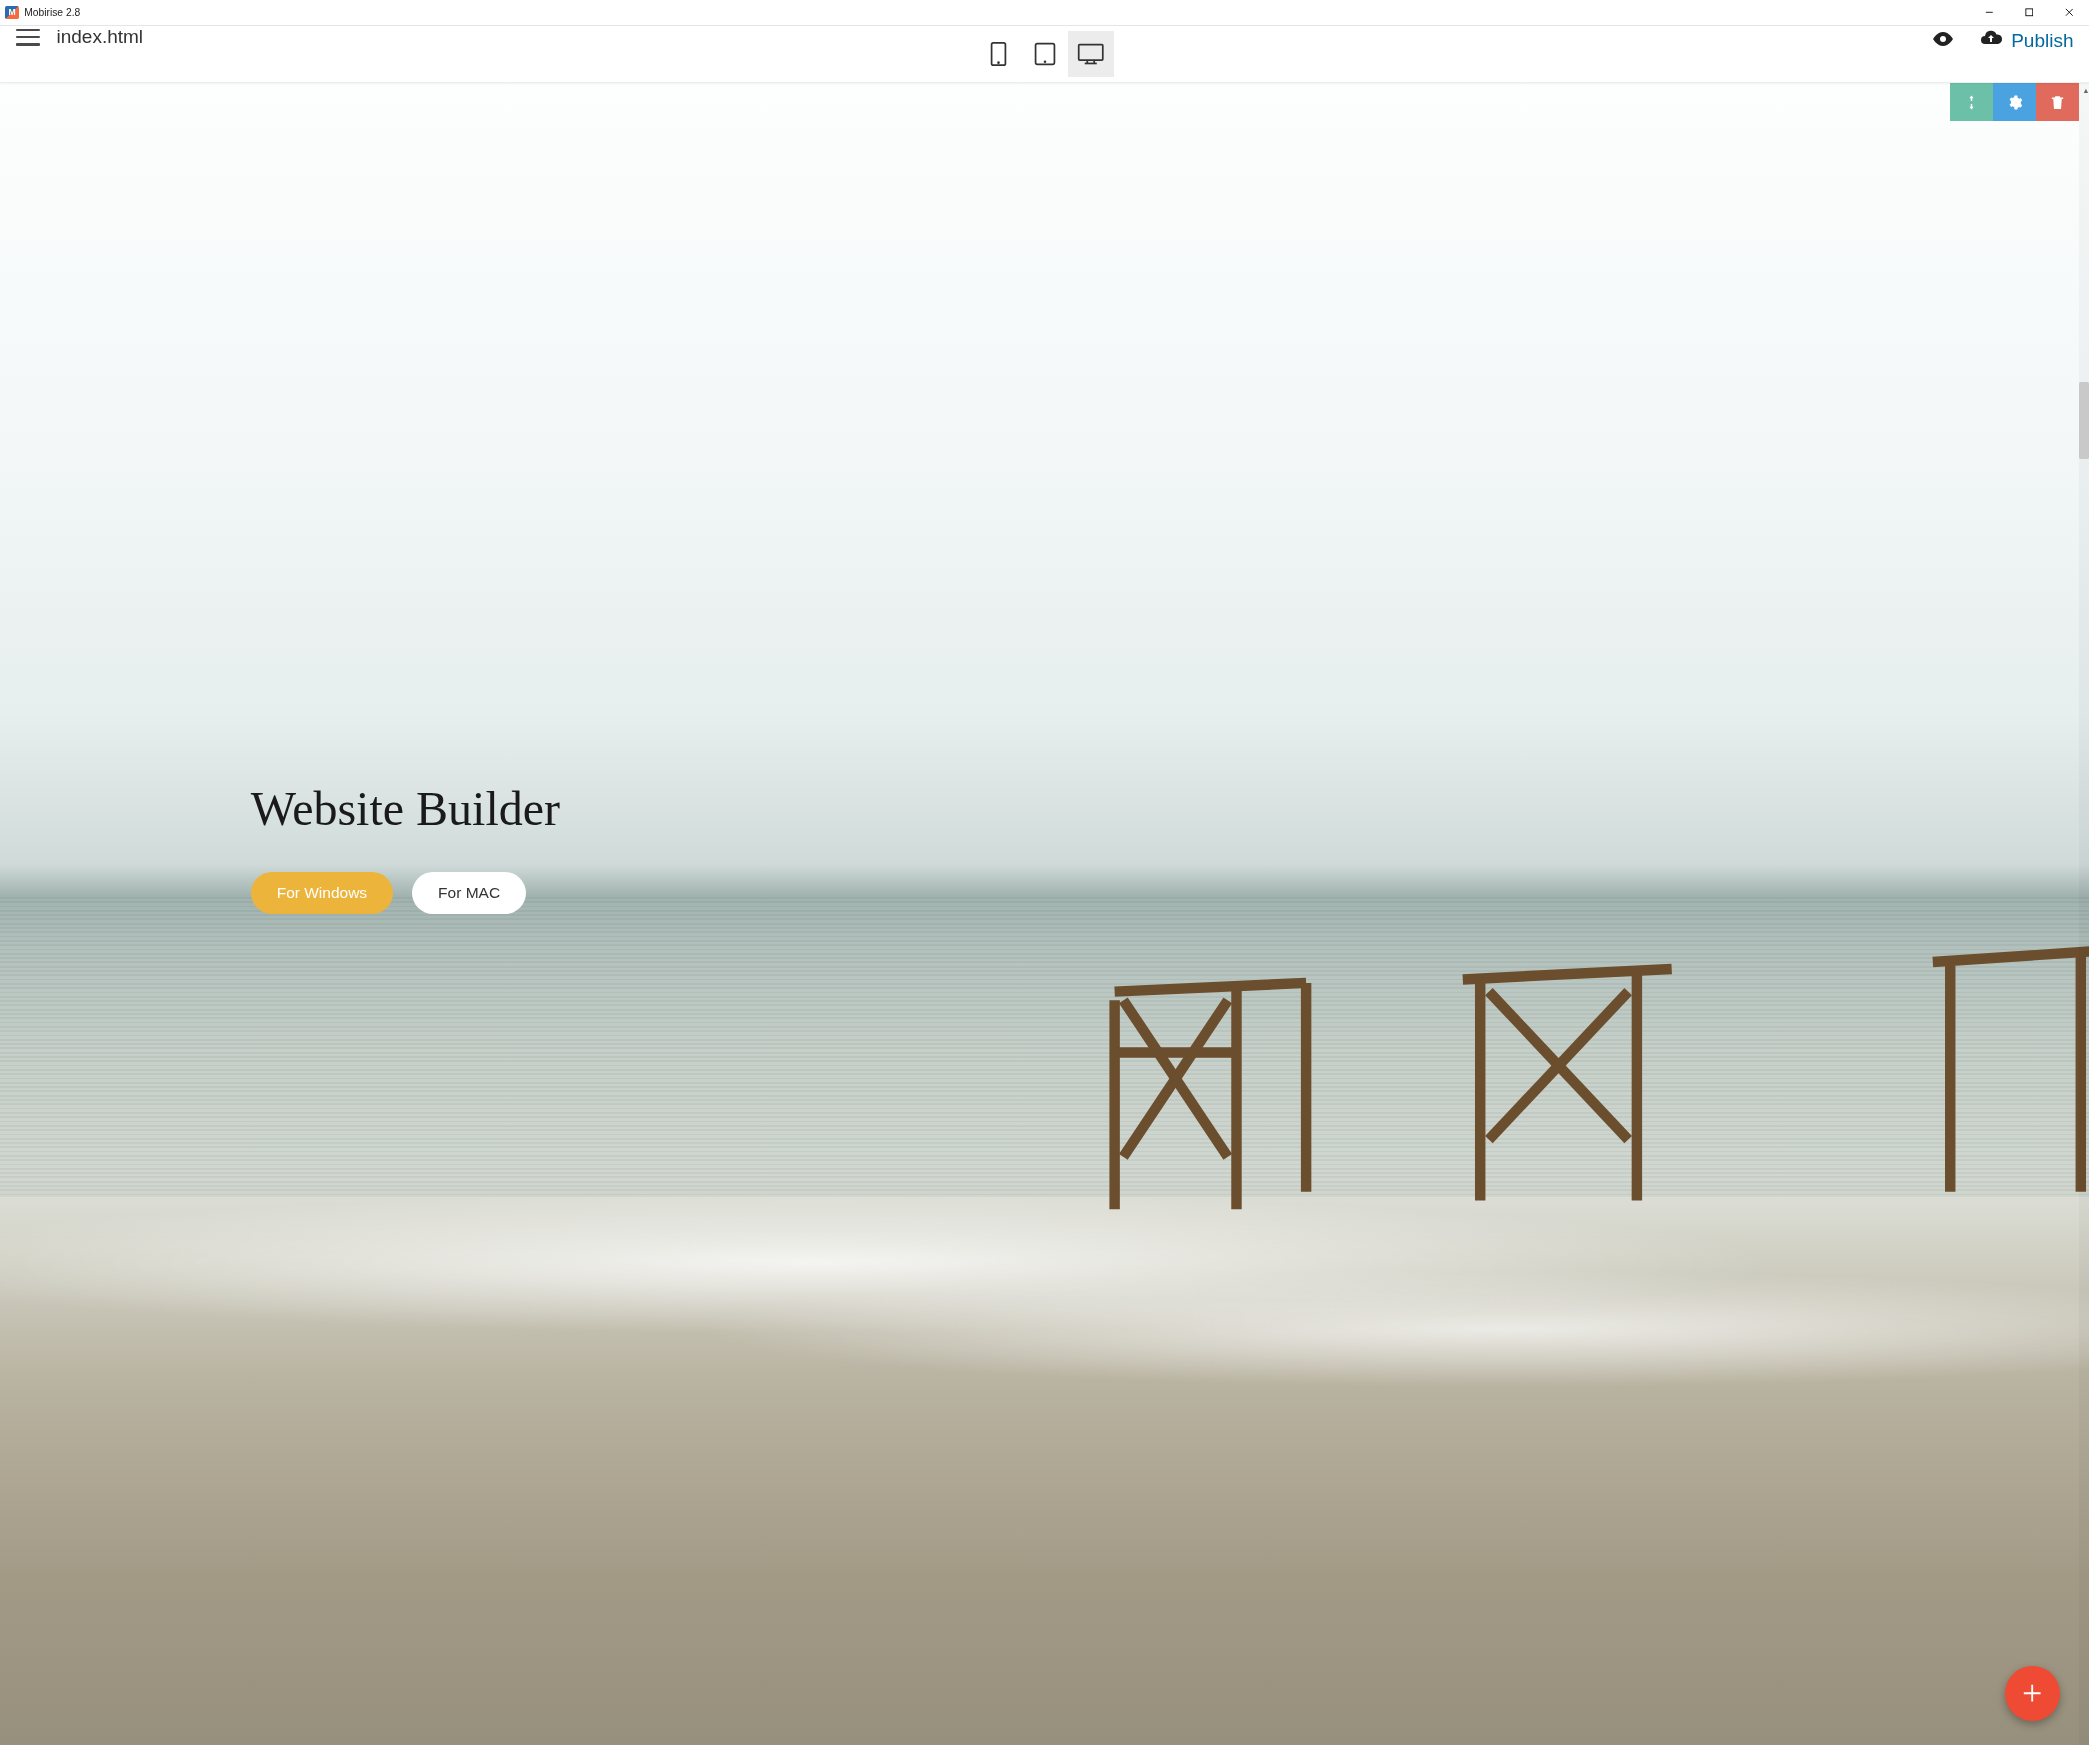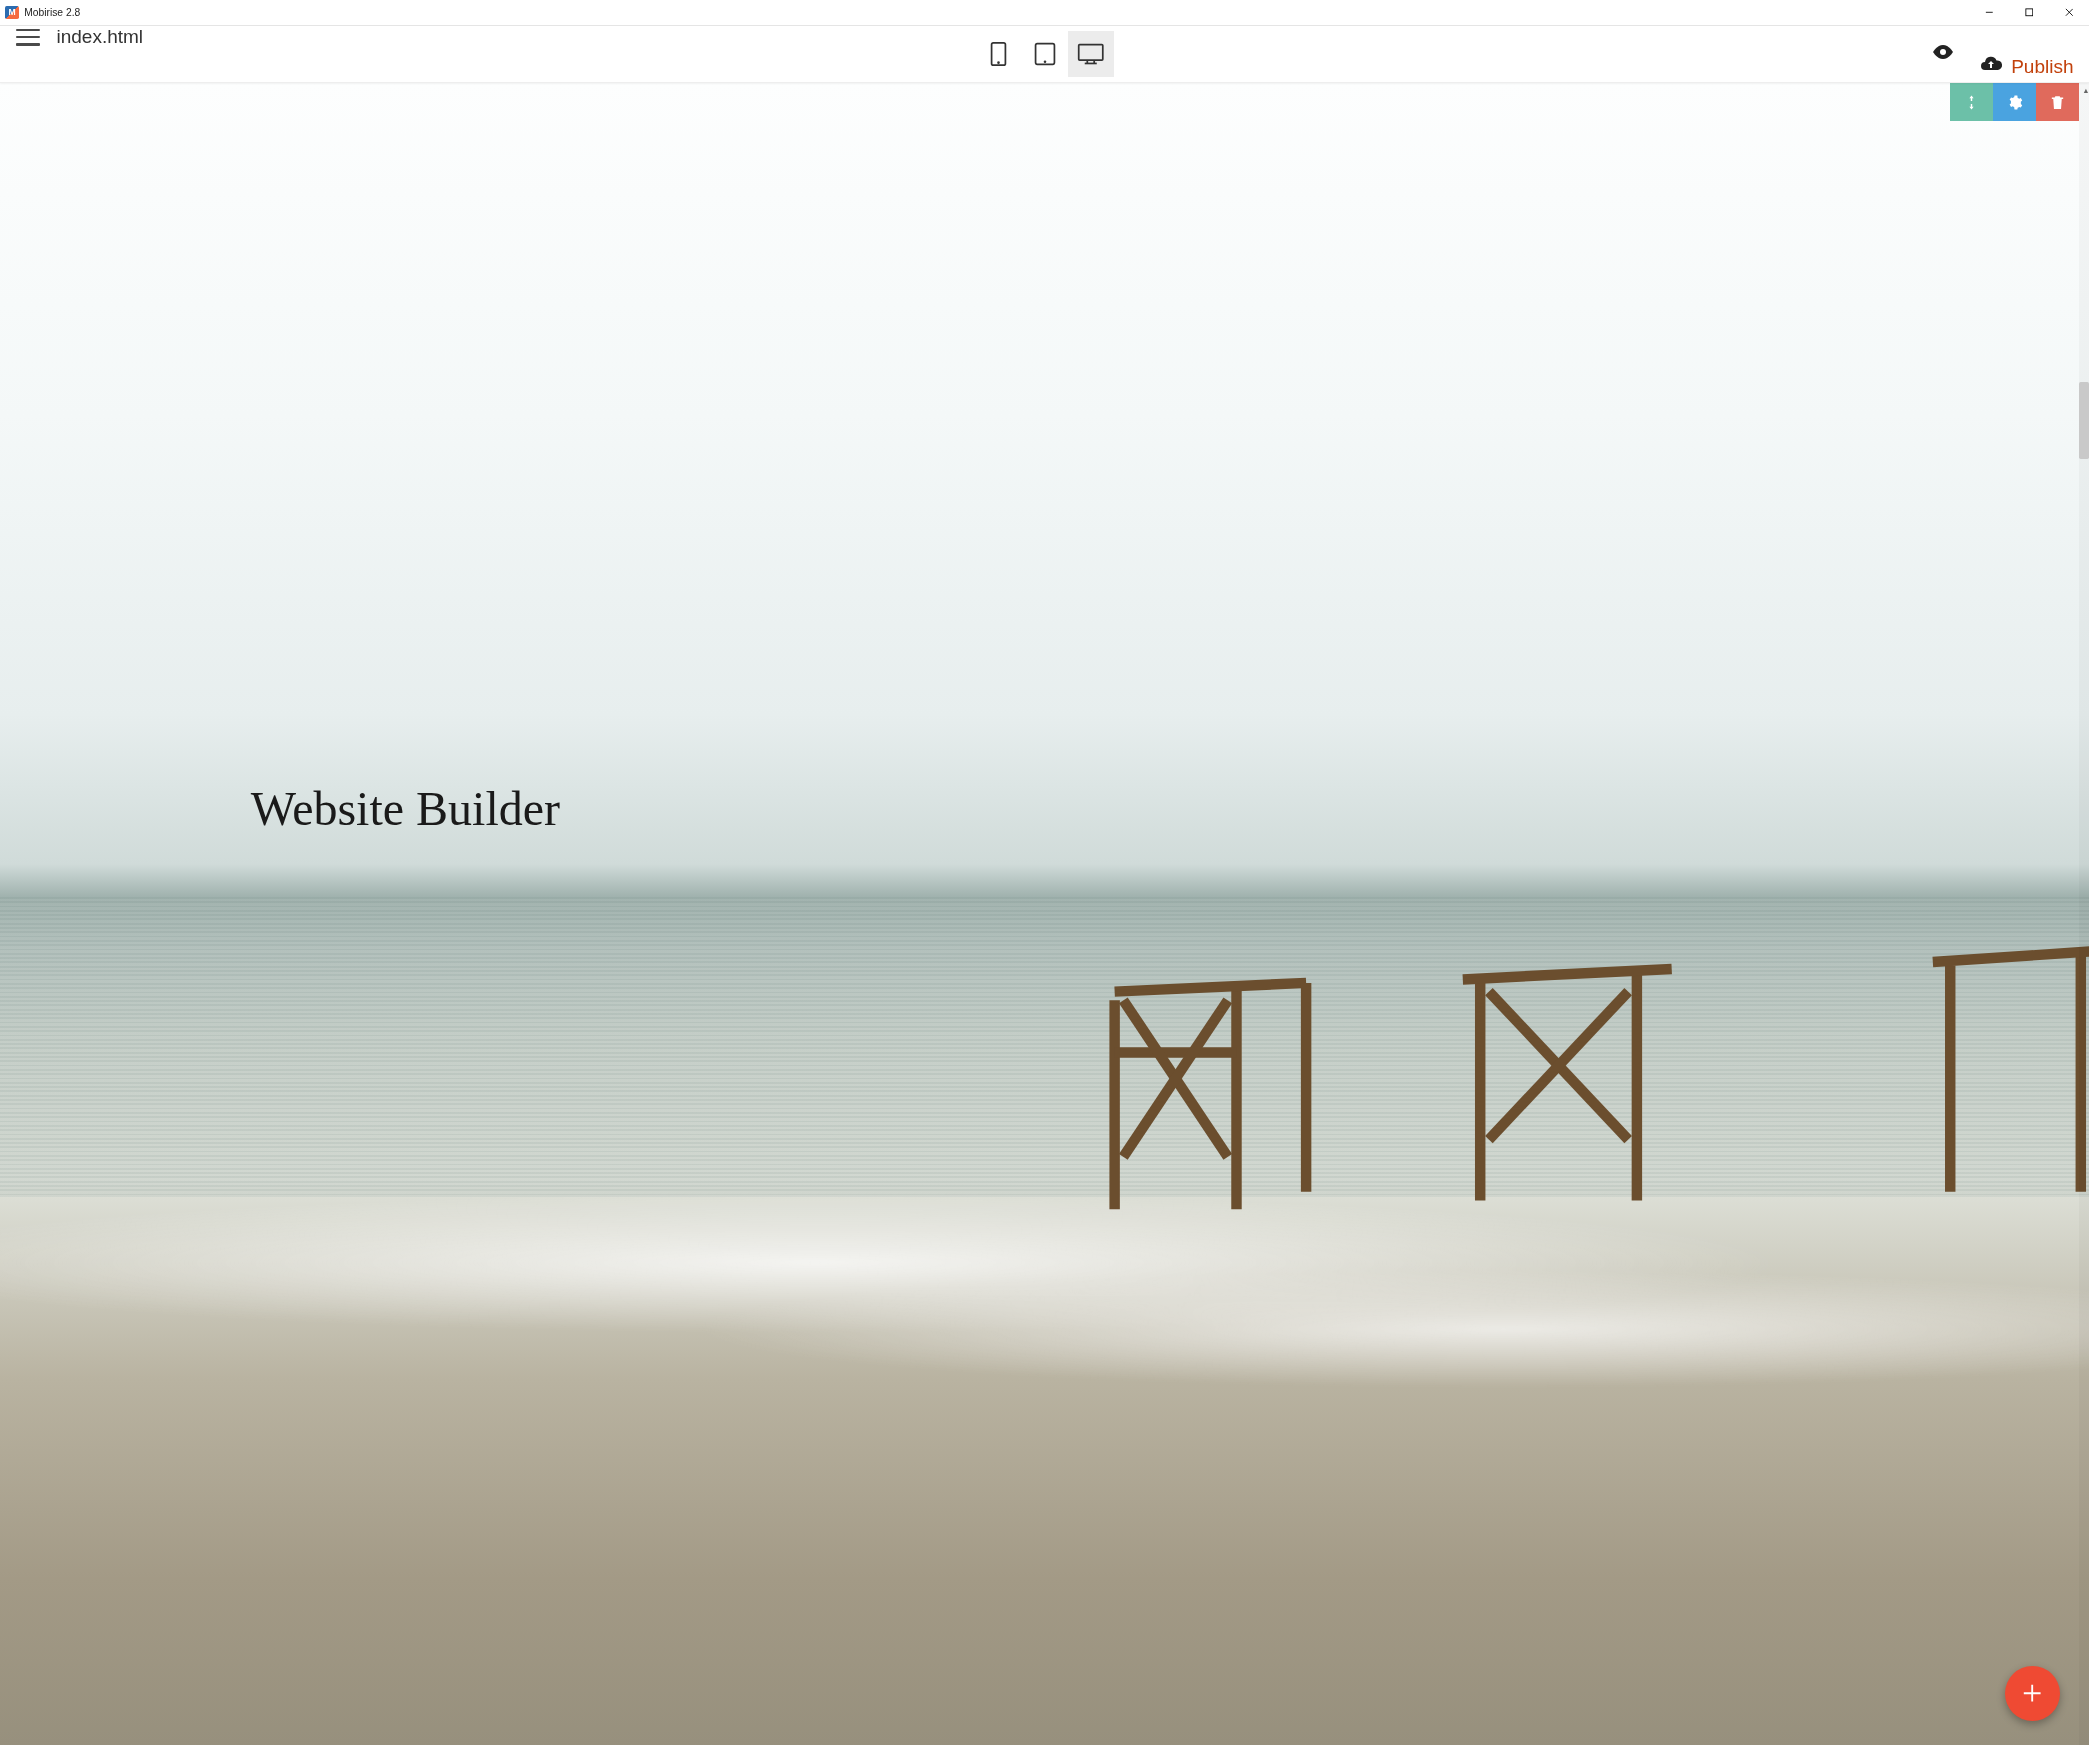--- a/index.html
+++ b/index.html
@@ -63,21 +63,21 @@
   .device-btn {
     width:46px;height:46px;
     display:flex;align-items:center;justify-content:center;
     cursor:pointer;
   }
   .device-btn svg { fill:none; stroke:#333; stroke-width:2;}
   .device-btn.active { background:#ececec;}
   
   .toolbar-right { display:flex; align-items:center; gap:24px;}
   .eye-btn svg{ width:24px;height:24px;}
-  .publish-btn { display:flex; align-items:center; gap:8.6px; font-size:19px; color:#c2410c; cursor:pointer;margin-top:26px;}
+  .publish-btn { display:flex; align-items:center; gap:8.6px; font-size:19px; color:#0369a1; cursor:pointer;}
   .publish-btn svg{width:24px;height:24px;}
   
   
   .canvas {
     position:relative;
     height: calc(100% - 26px - 57px);
     overflow:hidden;
   }
   
   
@@ -326,20 +326,24 @@
     </div>
     <div class="block-tool bt-delete">
       <svg viewBox="0 0 24 24">
           <path d="M6 7h12l-1 14H7L6 7zm3-4h6l1 2h4v2H4V5h4l1-2z"></path>
         </svg>
     </div>
   </div>
 
   <div class="hero">
     <h1>Website Builder</h1>
+    <div class="hero-buttons">
+      <button class="pill primary">For Windows</button>
+      <button class="pill secondary">For MAC</button>
+    </div>
   </div>
 
   <div class="scroll-track">
     <span class="scroll-arrow up">▴</span>
     <div class="scroll-thumb"></div>
   </div>
 
   <div class="fab">
     <svg viewBox="0 0 24 24">
         <path d="M11 3h2v8h8v2h-8v8h-2v-8H3v-2h8V3z"></path>

